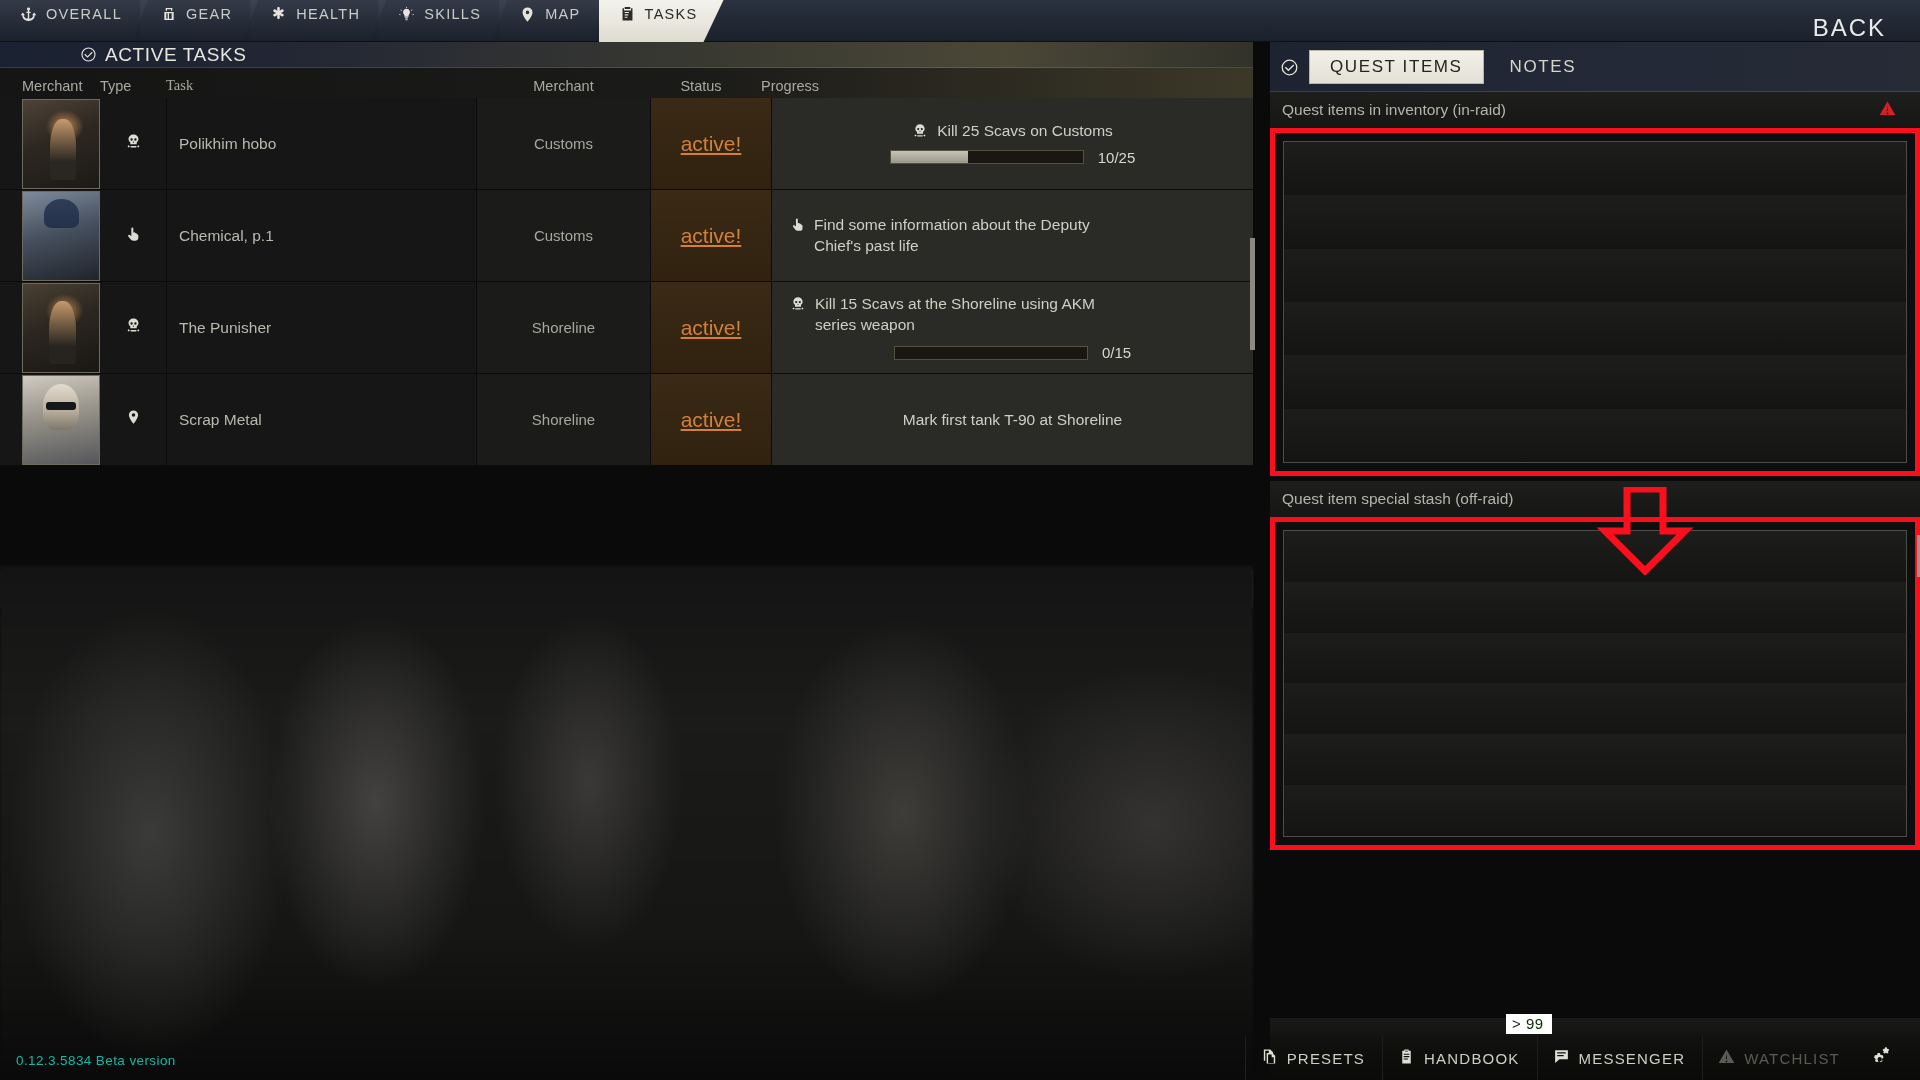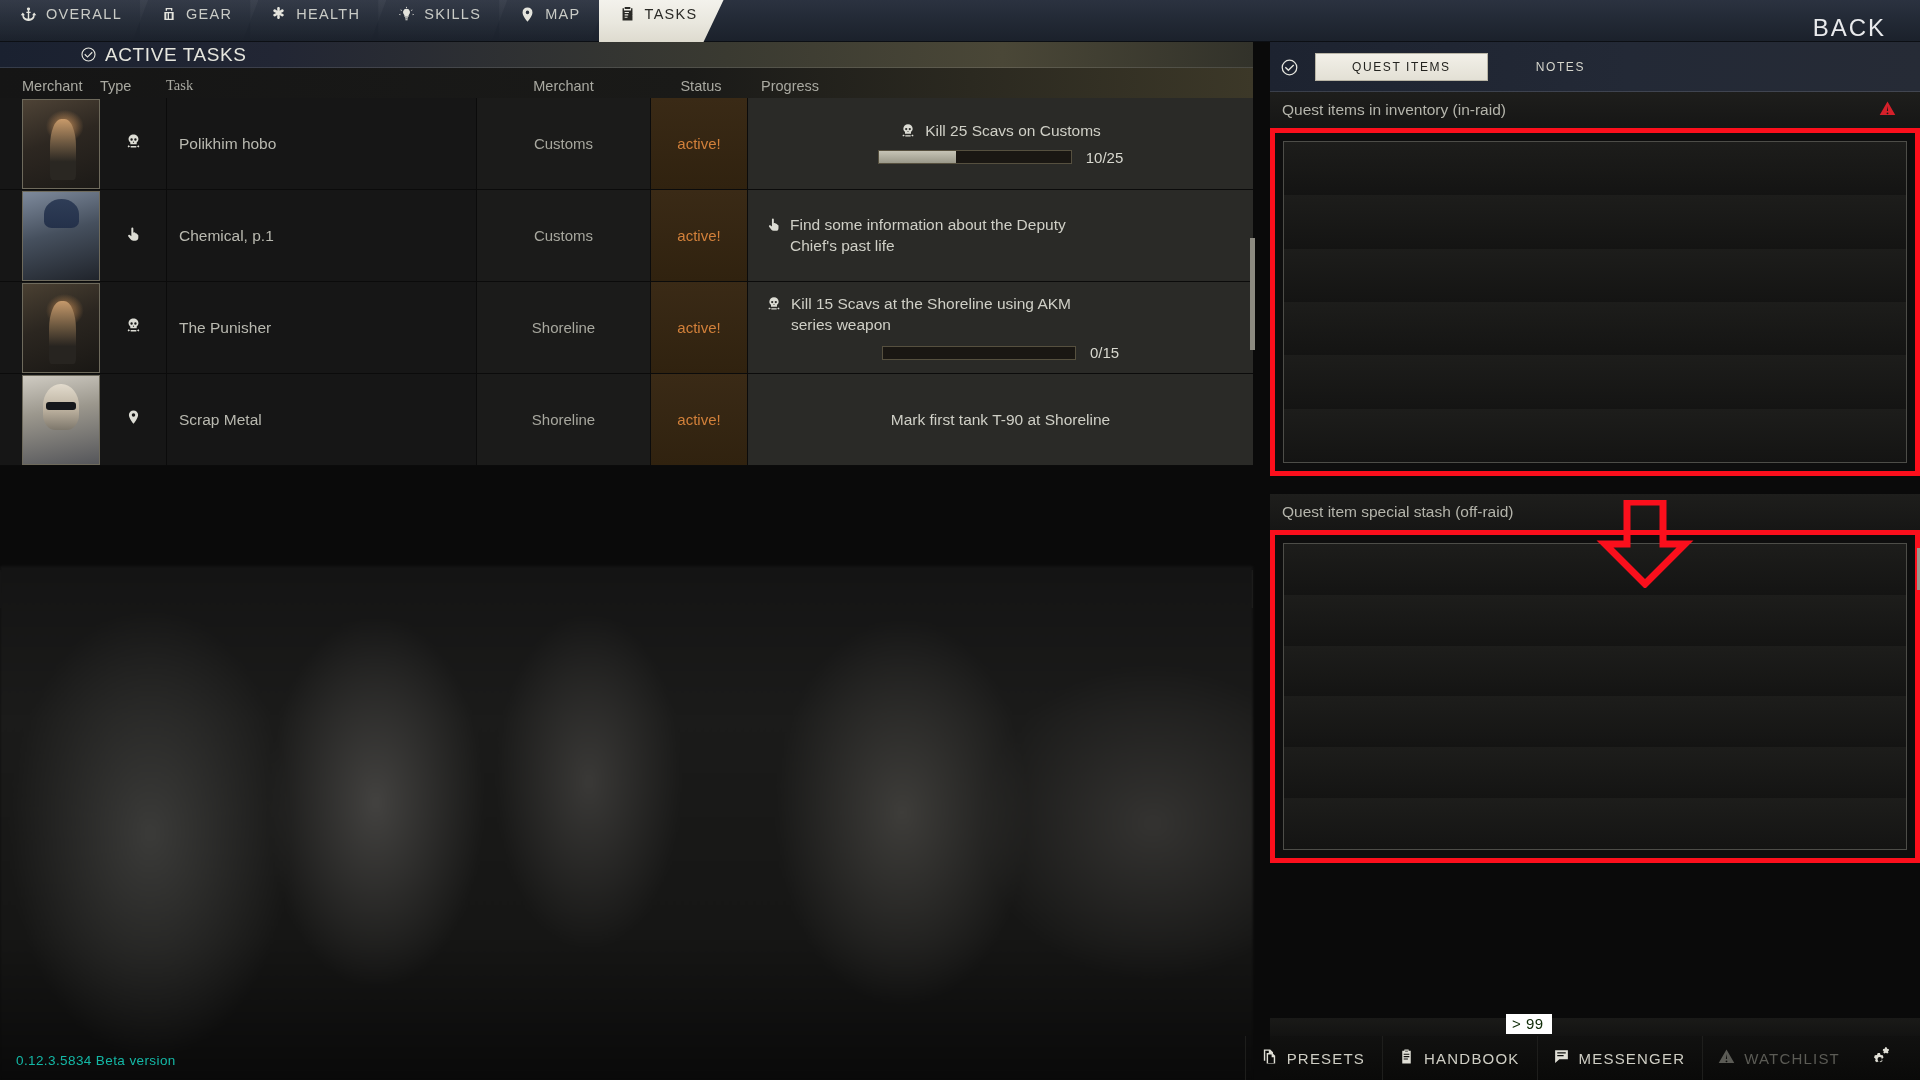--- a/index.html
+++ b/index.html
@@ -92,22 +92,22 @@
       background:#15171b; border-radius:3px; z-index:2; }
   .av-5 i{ background:linear-gradient(165deg,#8d8272 0%,#544c3f 45%,#22201c 100%); }
   .av-5:after{ content:""; position:absolute; left:28%; top:16%; width:44%; height:66%;
       background:linear-gradient(180deg,#b8ac95 0%,#6d6454 55%,#2a2722 100%); border-radius:46% 46% 12% 12%; }
 
   .cell-type{ width:66px; justify-content:center; }
   .cell-type svg{ fill:#dcdcd4; }
   .cell-task{ width:310px; padding-left:12px; font-size:15.5px; color:#b9b9b0; border-left:1px solid #0b0b0b; height:100%; }
   .cell-loc{ width:175px; justify-content:center; font-size:15px; color:#a7a79e;
              border-left:1px solid #0b0b0b; border-right:1px solid #0b0b0b; height:100%; background:#1b1b1a; }
-  .cell-status{ width:96px; justify-content:center; font-size:15px; color:#d2803a; height:100%;
-             background:linear-gradient(180deg,#3a2a16 0%,#30220f 100%); }
+  .cell-status{ width:120px; justify-content:center; font-size:21px; color:#d2803a; height:100%;
+             background:linear-gradient(180deg,#3a2a16 0%,#30220f 100%);text-decoration:underline; }
   .cell-prog{ flex:1; height:100%; background:#2a2a27; display:flex; flex-direction:column;
              align-items:center; justify-content:center; gap:9px; padding:0 14px;
              border-left:1px solid #0b0b0b; }
   .progline{ display:flex; align-items:center; gap:9px; font-size:15.5px; color:#cfcfc6; text-align:center; }
   .progline svg{ fill:#dcdcd4; flex:none; }
   .progline.wrap{ align-items:flex-start; text-align:left; line-height:1.35; }
   .barrow{ display:flex; align-items:center; gap:14px; }
   .bar{ width:194px; height:14px; background:#1a1713; border:1px solid #56503f; position:relative; }
   .bar .fill{ position:absolute; left:0; top:0; bottom:0; background:linear-gradient(180deg,#c6c4b6,#9a9889); }
   .barval{ font-size:15px; color:#d8d8cf; }
@@ -130,21 +130,21 @@
   .verlabel{ position:absolute; left:16px; bottom:12px; font-size:13.5px; color:#14b8a6; letter-spacing:0.4px; }
 
   
   .rightpane{ position:absolute; left:1270px; top:42px; width:650px; height:1038px; }
   .rtabbar{
     height:50px; display:flex; align-items:center; gap:6px; padding-left:10px;
     background:linear-gradient(90deg,#1d2330 0%,#232936 55%,#262b36 100%);
     border-bottom:1px solid rgba(255,255,255,0.13);
   }
   .rtabbar .chk{ margin-right:6px; }
-  .rtab{ padding:6px 36px; font-size:12px; letter-spacing:1.6px; color:#d6d6cd; cursor:pointer;margin-left:6px; }
+  .rtab{ padding:6px 20px; font-size:17px; letter-spacing:1.6px; color:#d6d6cd; cursor:pointer; }
   .rtab.active{
     background:linear-gradient(180deg,#f2f0e8,#e3e0d5);
     color:#23231f; border:1px solid #b9b5a6;
   }
   .seclabel{
     height:36px; display:flex; align-items:center; justify-content:space-between;
     padding:0 24px 0 12px; font-size:15.5px; color:#b4b4ab;
     background:linear-gradient(180deg,#1e1e1c,#161615);
   }
   .warn svg{ fill:#d5202a; }
@@ -448,21 +448,21 @@
             <div class="gcell"></div>
             <div class="gcell"></div>
             <div class="gcell"></div>
             <div class="gcell"></div>
             <div class="gcell"></div>
             <div class="gcell"></div>
         </div>
       </div>
     </div>
 
-    <div class="seclabel" style="margin-top:18px;">
+    <div class="seclabel" style="margin-top:5px;">
       <span>Quest item special stash (off-raid)</span>
     </div>
 
     <div class="gridwrap" style="position:relative;">
       <svg class="arrow" viewBox="0 0 100 88">
         <path d="M32 2 H68 V44 H90 L50 84 L10 44 H32 Z" fill="none" stroke="#fb0f1c" stroke-width="7"></path>
       </svg>
       <div class="redbox">
         <div class="grid g-offraid">
           <div class="gcell"></div>

